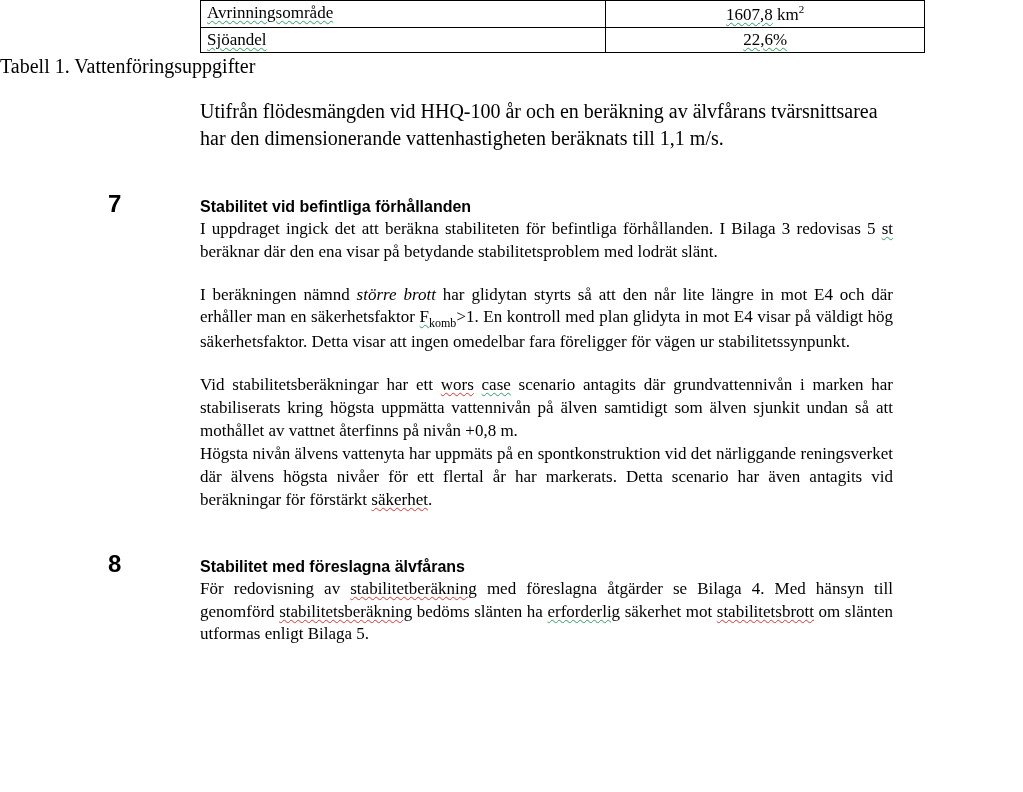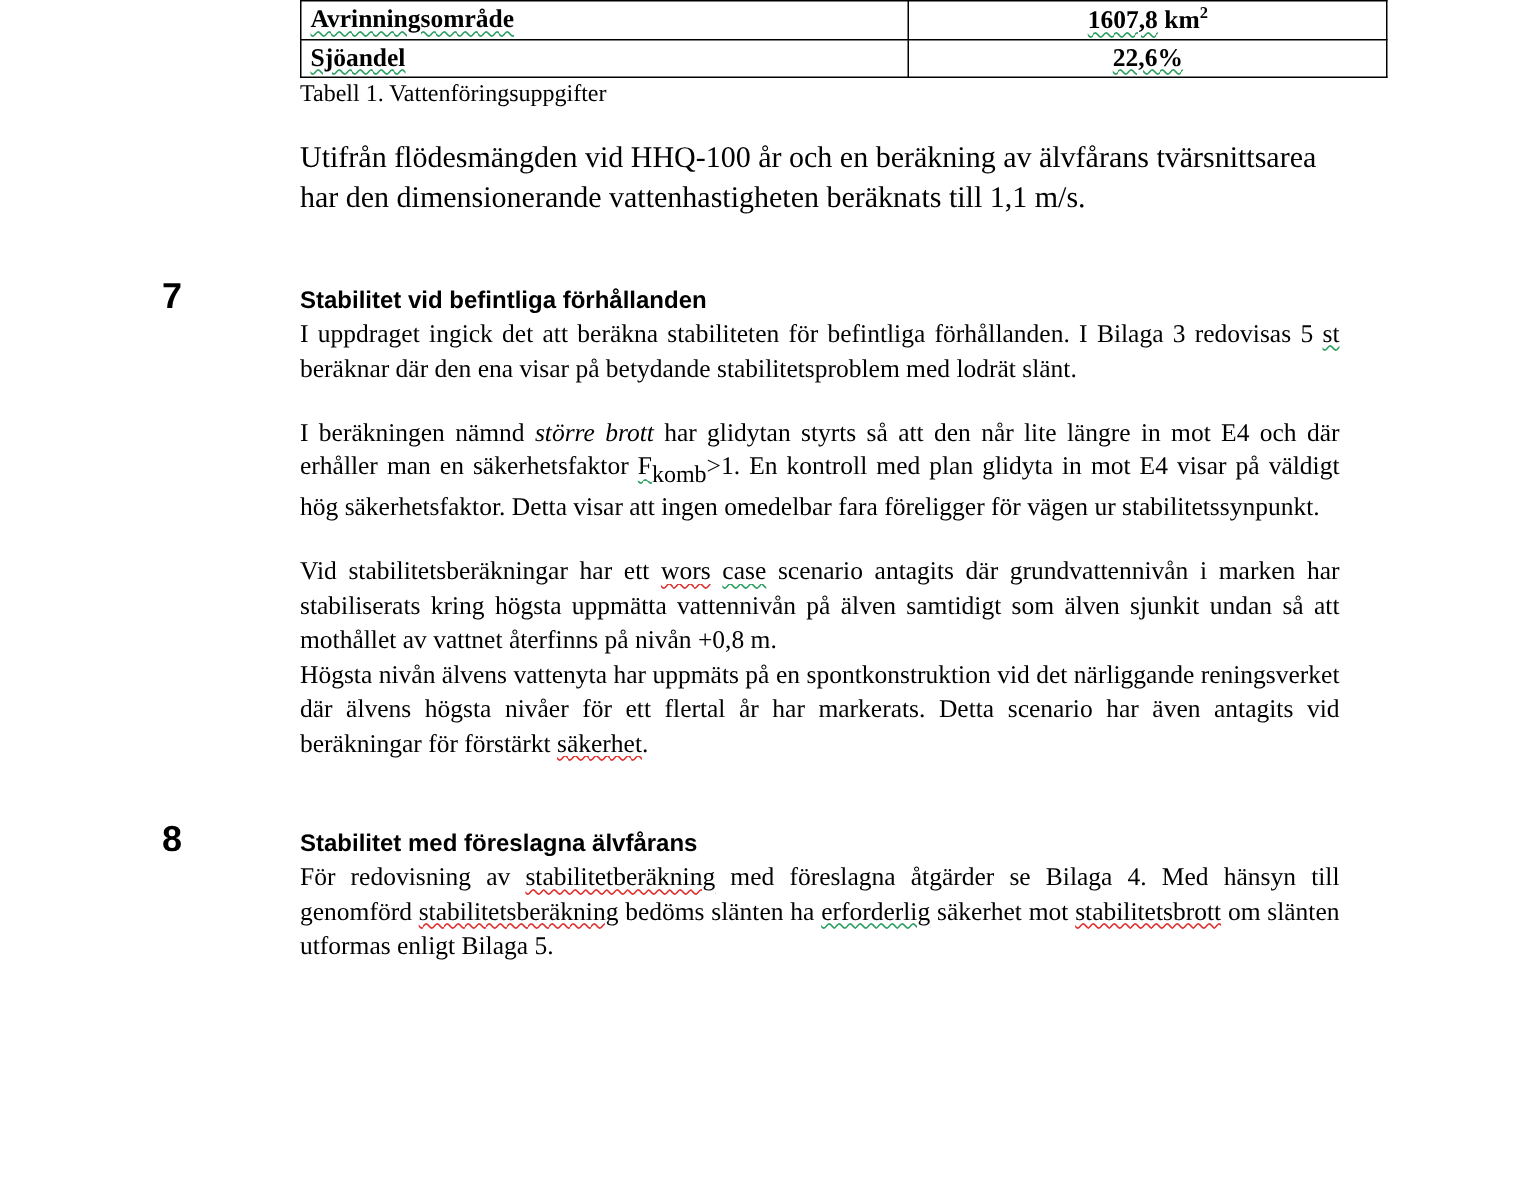--- a/index.html
+++ b/index.html
@@ -16,21 +16,20 @@
       height: 792px;
       position: relative;
       overflow: hidden;
     }
     .page {
       padding: 0;
     }
     .table-container {
       margin-left: 200px;
       margin-right: 98px;
-      font-weight: bold;
     }
     table {
       border-collapse: collapse;
       width: 100%;
     }
     td {
       border: 1px solid #000;
       padding: 2px 6px;
       font-size: 17px;
       vertical-align: top;
@@ -40,23 +39,22 @@
     }
     td.value {
       width: 44%;
       text-align: center;
     }
     .sup {
       font-size: 11px;
       vertical-align: super;
     }
     .table-caption {
-      margin-left: 200px;
       margin-right: 130px;
-      font-size: 16px;
+      font-size: 20px;
       margin-top: 2px;
     }
     .para-block {
       margin-left: 200px;
       margin-right: 130px;
       margin-top: 20px;
       font-size: 20px;
       line-height: 1.35;
     }
     .section {
@@ -107,21 +105,21 @@
       text-underline-offset: 2px;
     }
     .wavy-green {
       text-decoration: underline;
       text-decoration-style: wavy;
       text-decoration-color: #2aa060;
       text-decoration-thickness: 1px;
       text-underline-offset: 2px;
     }
     .sub {
-      font-size: 16px;
+      font-size: 12px;
       vertical-align: sub;
       margin-top: 44px;
     }
   </style>
 </head>
 <body>
 
 <div class="page">
 
   <div class="table-container">

